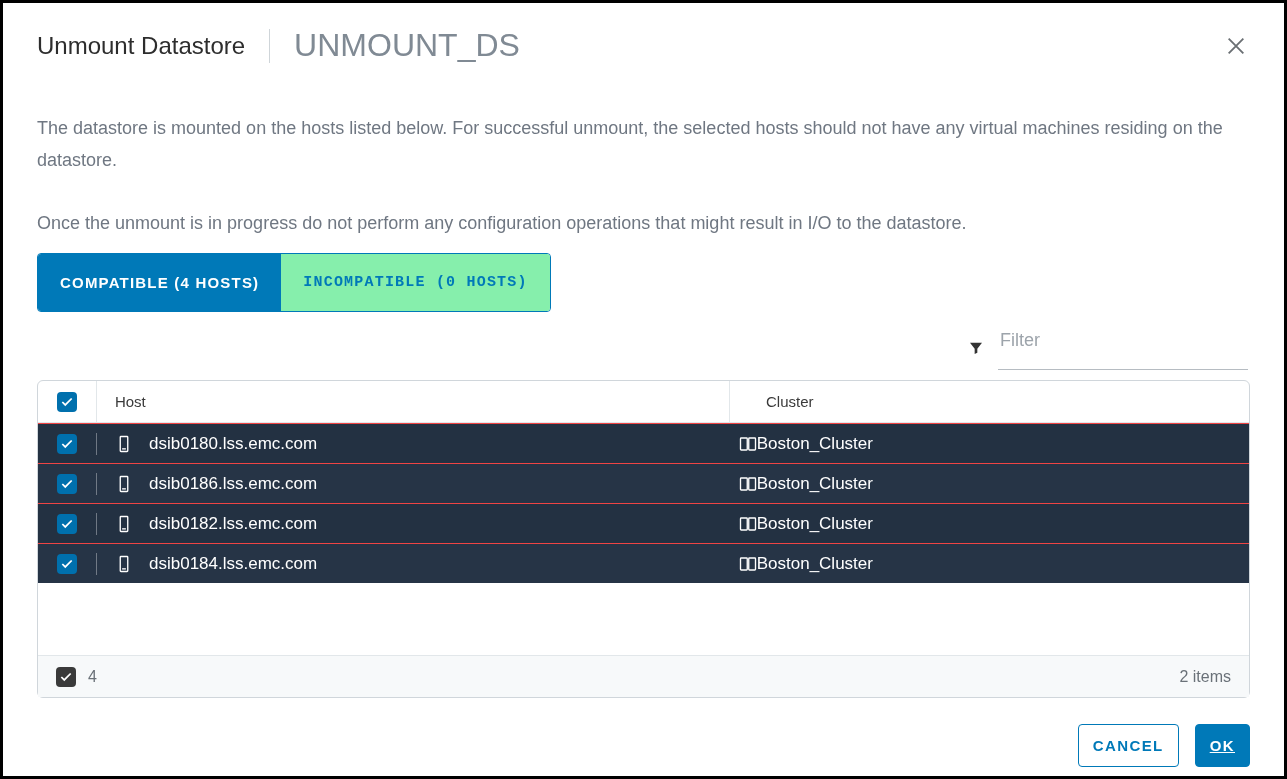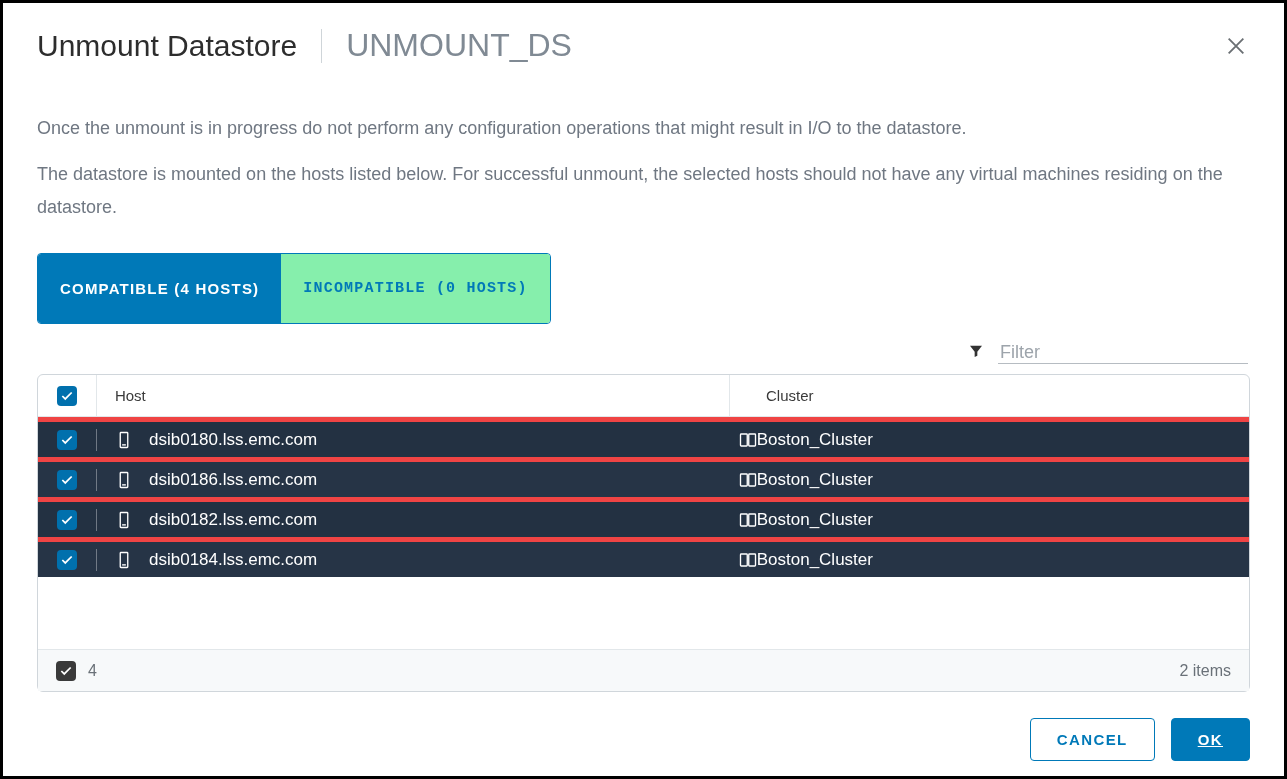--- a/index.html
+++ b/index.html
@@ -31,21 +31,21 @@
     position: relative;
   }
   .header {
     display: flex;
     align-items: center;
     gap: 24px;
     padding-top: 4px;
     margin-bottom: 48px;
   }
   .header-title {
-    font-size: 30px;
+    font-size: 24px;
     font-weight: 400;
     color: #2d2d2d;
   }
   .header-sep {
     width: 1px;
     height: 34px;
     background: #cfd5d9;
   }
   .header-sub {
     font-size: 32px;
@@ -72,21 +72,21 @@
   .desc.second { margin-bottom: 14px; }
   .tabs {
     display: flex;
     border: 1px solid var(--primary);
     border-radius: 4px;
     overflow: hidden;
     width: fit-content;
     margin-bottom: 14px;
   }
   .tab {
-    padding: 26px 22px;
+    padding: 20px 22px;
     font-size: 15px;
     font-weight: 600;
     letter-spacing: 1.2px;
     cursor: pointer;
   }
   .tab.active {
     background: var(--primary);
     color: #fff;
   }
   .tab.inactive {
@@ -105,21 +105,21 @@
   .filter-icon {
     width: 16px;
     height: 16px;
     color: #333;
     cursor: pointer;
   }
   .filter-input {
     border: none;
     border-bottom: 1px solid #b6bcc2;
     font-size: 18px;
-    padding: 4px 2px 0 2px;
+    padding: 4px 2px 18px 2px;
     width: 250px;
     outline: none;
     color: #333;
     background: transparent;
   }
   .filter-input::placeholder { color: #9da4ab; }
 
   .grid {
     border: 1px solid var(--border);
     border-radius: 6px;
@@ -168,21 +168,21 @@
   .checkbox.dark { background: var(--dark-footer-check); }
   .checkbox svg { width: 14px; height: 14px; color: #fff; }
 
   .grid-body { }
   .grid-row {
     display: flex;
     align-items: center;
     height: 40px;
     color: #fff;
     font-size: 17px;
-    border-top: 5px solid #ef4444;
+    border-top: 1px solid #ef4444;
   }
   .grid-row:nth-child(odd) { background: var(--row-dark); }
   .grid-row:nth-child(even) { background: var(--row-dark-alt); }
   .row-check-wrap {
     width: 62px;
     display: flex;
     align-items: center;
     justify-content: center;
   }
   .row-sep {
@@ -224,21 +224,21 @@
   .grid-footer .checkbox { margin-right: 12px; }
   .grid-footer .items-count { margin-left: auto; }
 
   .footer-buttons {
     display: flex;
     justify-content: flex-end;
     gap: 16px;
     margin-top: 26px;
   }
   .btn {
-    padding: 12px 26px;
+    padding: 12px 14px;
     font-size: 15px;
     font-weight: 600;
     letter-spacing: 1.4px;
     border-radius: 4px;
     cursor: pointer;
   }
   .btn.secondary {
     border: 1px solid var(--primary);
     color: var(--primary);
     background: #fff;
@@ -259,22 +259,22 @@
     <div class="header-title">Unmount Datastore</div>
     <div class="header-sep"></div>
     <div class="header-sub">UNMOUNT_DS</div>
     <div class="close-btn">
       <svg viewBox="0 0 24 24" fill="none" stroke="currentColor" stroke-width="2">
           <path d="M4 4 L20 20 M20 4 L4 20"></path>
         </svg>
     </div>
   </div>
 
+  <div class="desc">The datastore is mounted on the hosts listed below. For successful unmount, the selected hosts should not have any virtual machines residing on the datastore.</div>
   <div class="desc second">Once the unmount is in progress do not perform any configuration operations that might result in I/O to the datastore.</div>
-  <div class="desc">The datastore is mounted on the hosts listed below. For successful unmount, the selected hosts should not have any virtual machines residing on the datastore.</div>
 
   <div class="tabs">
     <div class="tab active">COMPATIBLE (4 HOSTS)</div>
     <div class="tab inactive">INCOMPATIBLE (0 HOSTS)</div>
   </div>
 
   <div class="filter-row">
     <svg class="filter-icon" viewBox="0 0 24 24" fill="currentColor">
         <path d="M3 4h18l-7 9v6l-4 2v-8L3 4z"></path>
       </svg>

